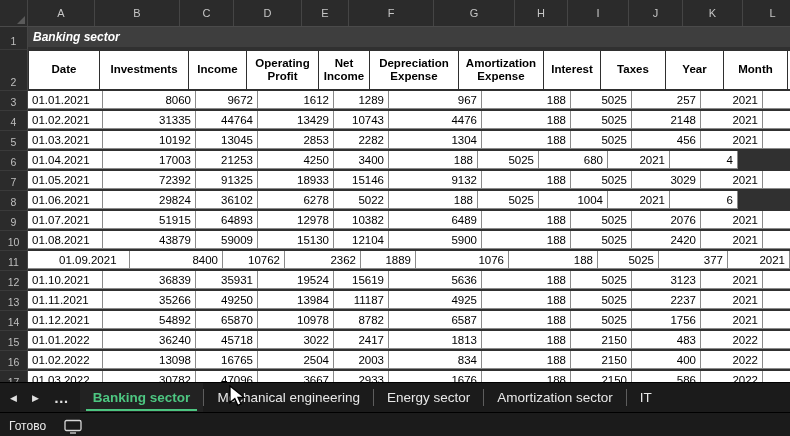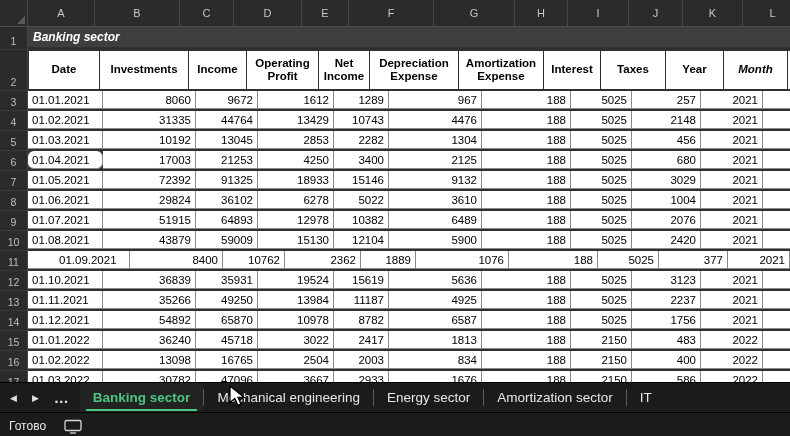--- a/index.html
+++ b/index.html
@@ -87,21 +87,21 @@
         <div class="hcell" style="width: 66px; height: 38px; border-left: 1px solid rgb(47, 47, 47);">Date</div>
         <div class="hcell" style="width: 84px; height: 38px;">Investments</div>
         <div class="hcell" style="width: 53px; height: 38px;">Income</div>
         <div class="hcell" style="width: 67px; height: 38px;">Operating Profit</div>
         <div class="hcell" style="width: 46px; height: 38px;">Net Income</div>
         <div class="hcell" style="width: 84px; height: 38px;">Depreciation Expense</div>
         <div class="hcell" style="width: 80px; height: 38px;">Amortization Expense</div>
         <div class="hcell" style="width: 52px; height: 38px;">Interest</div>
         <div class="hcell" style="width: 60px; height: 38px;">Taxes</div>
         <div class="hcell" style="width: 53px; height: 38px;">Year</div>
-        <div class="hcell" style="width: 59px; height: 38px; font-style: italic;">Month</div>
+        <div class="hcell" style="width: 59px; height: 38px;">Month</div>
         <div class="hcell" style="width: 59px; height: 38px;">ID</div>
       </div>
       <div class="row">
         <div class="gutter" style="height: 17px;">3</div>
         <div class="dcell date" style="width: 66px; height: 17px;">01.01.2021</div>
         <div class="dcell num" style="width: 84px; height: 17px;">8060</div>
         <div class="dcell num" style="width: 53px; height: 17px;">9672</div>
         <div class="dcell num" style="width: 67px; height: 17px;">1612</div>
         <div class="dcell num" style="width: 46px; height: 17px;">1289</div>
         <div class="dcell num" style="width: 84px; height: 17px;">967</div>
@@ -134,26 +134,25 @@
         <div class="dcell num" style="width: 46px; height: 17px;">2282</div>
         <div class="dcell num" style="width: 84px; height: 17px;">1304</div>
         <div class="dcell num" style="width: 80px; height: 17px;">188</div>
         <div class="dcell num" style="width: 52px; height: 17px;">5025</div>
         <div class="dcell num" style="width: 60px; height: 17px;">456</div>
         <div class="dcell num" style="width: 53px; height: 17px;">2021</div>
         <div class="dcell num" style="width: 59px; height: 17px;">3</div>
       </div>
       <div class="row">
         <div class="gutter" style="height: 17px;">6</div>
-        <div class="dcell date" style="width: 66px; height: 17px; border-radius: 6px;">01.04.2021</div>
+        <div class="dcell date" style="width: 66px; height: 17px;">01.04.2021</div>
         <div class="dcell num" style="width: 84px; height: 17px;">17003</div>
         <div class="dcell num" style="width: 53px; height: 17px;">21253</div>
         <div class="dcell num" style="width: 67px; height: 17px;">4250</div>
         <div class="dcell num" style="width: 46px; height: 17px;">3400</div>
-        <div class="dcell num" style="width: 84px; height: 17px;">2125</div>
         <div class="dcell num" style="width: 80px; height: 17px;">188</div>
         <div class="dcell num" style="width: 52px; height: 17px;">5025</div>
         <div class="dcell num" style="width: 60px; height: 17px;">680</div>
         <div class="dcell num" style="width: 53px; height: 17px;">2021</div>
         <div class="dcell num" style="width: 59px; height: 17px;">4</div>
       </div>
       <div class="row">
         <div class="gutter" style="height: 17px;">7</div>
         <div class="dcell date" style="width: 66px; height: 17px;">01.05.2021</div>
         <div class="dcell num" style="width: 84px; height: 17px;">72392</div>
@@ -167,21 +166,20 @@
         <div class="dcell num" style="width: 53px; height: 17px;">2021</div>
         <div class="dcell num" style="width: 59px; height: 17px;">5</div>
       </div>
       <div class="row">
         <div class="gutter" style="height: 17px;">8</div>
         <div class="dcell date" style="width: 66px; height: 17px;">01.06.2021</div>
         <div class="dcell num" style="width: 84px; height: 17px;">29824</div>
         <div class="dcell num" style="width: 53px; height: 17px;">36102</div>
         <div class="dcell num" style="width: 67px; height: 17px;">6278</div>
         <div class="dcell num" style="width: 46px; height: 17px;">5022</div>
-        <div class="dcell num" style="width: 84px; height: 17px;">3610</div>
         <div class="dcell num" style="width: 80px; height: 17px;">188</div>
         <div class="dcell num" style="width: 52px; height: 17px;">5025</div>
         <div class="dcell num" style="width: 60px; height: 17px;">1004</div>
         <div class="dcell num" style="width: 53px; height: 17px;">2021</div>
         <div class="dcell num" style="width: 59px; height: 17px;">6</div>
       </div>
       <div class="row">
         <div class="gutter" style="height: 17px;">9</div>
         <div class="dcell date" style="width: 66px; height: 17px;">01.07.2021</div>
         <div class="dcell num" style="width: 84px; height: 17px;">51915</div>

